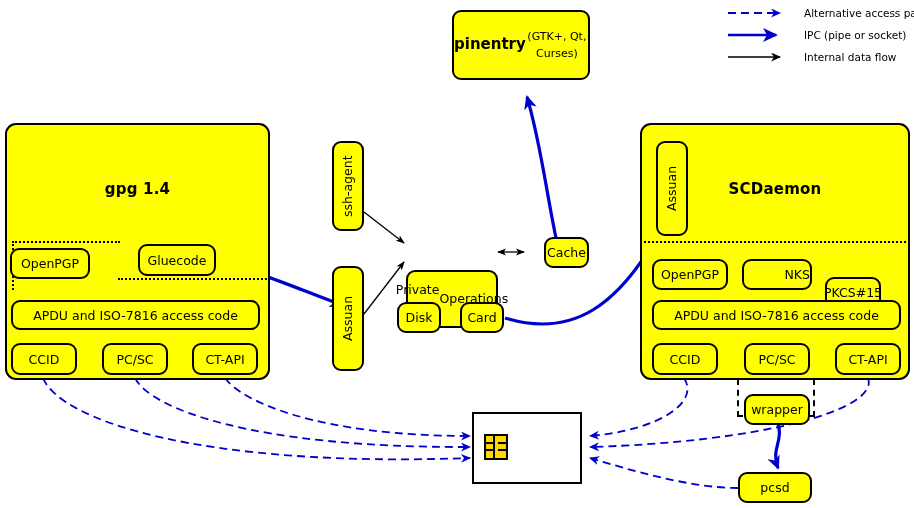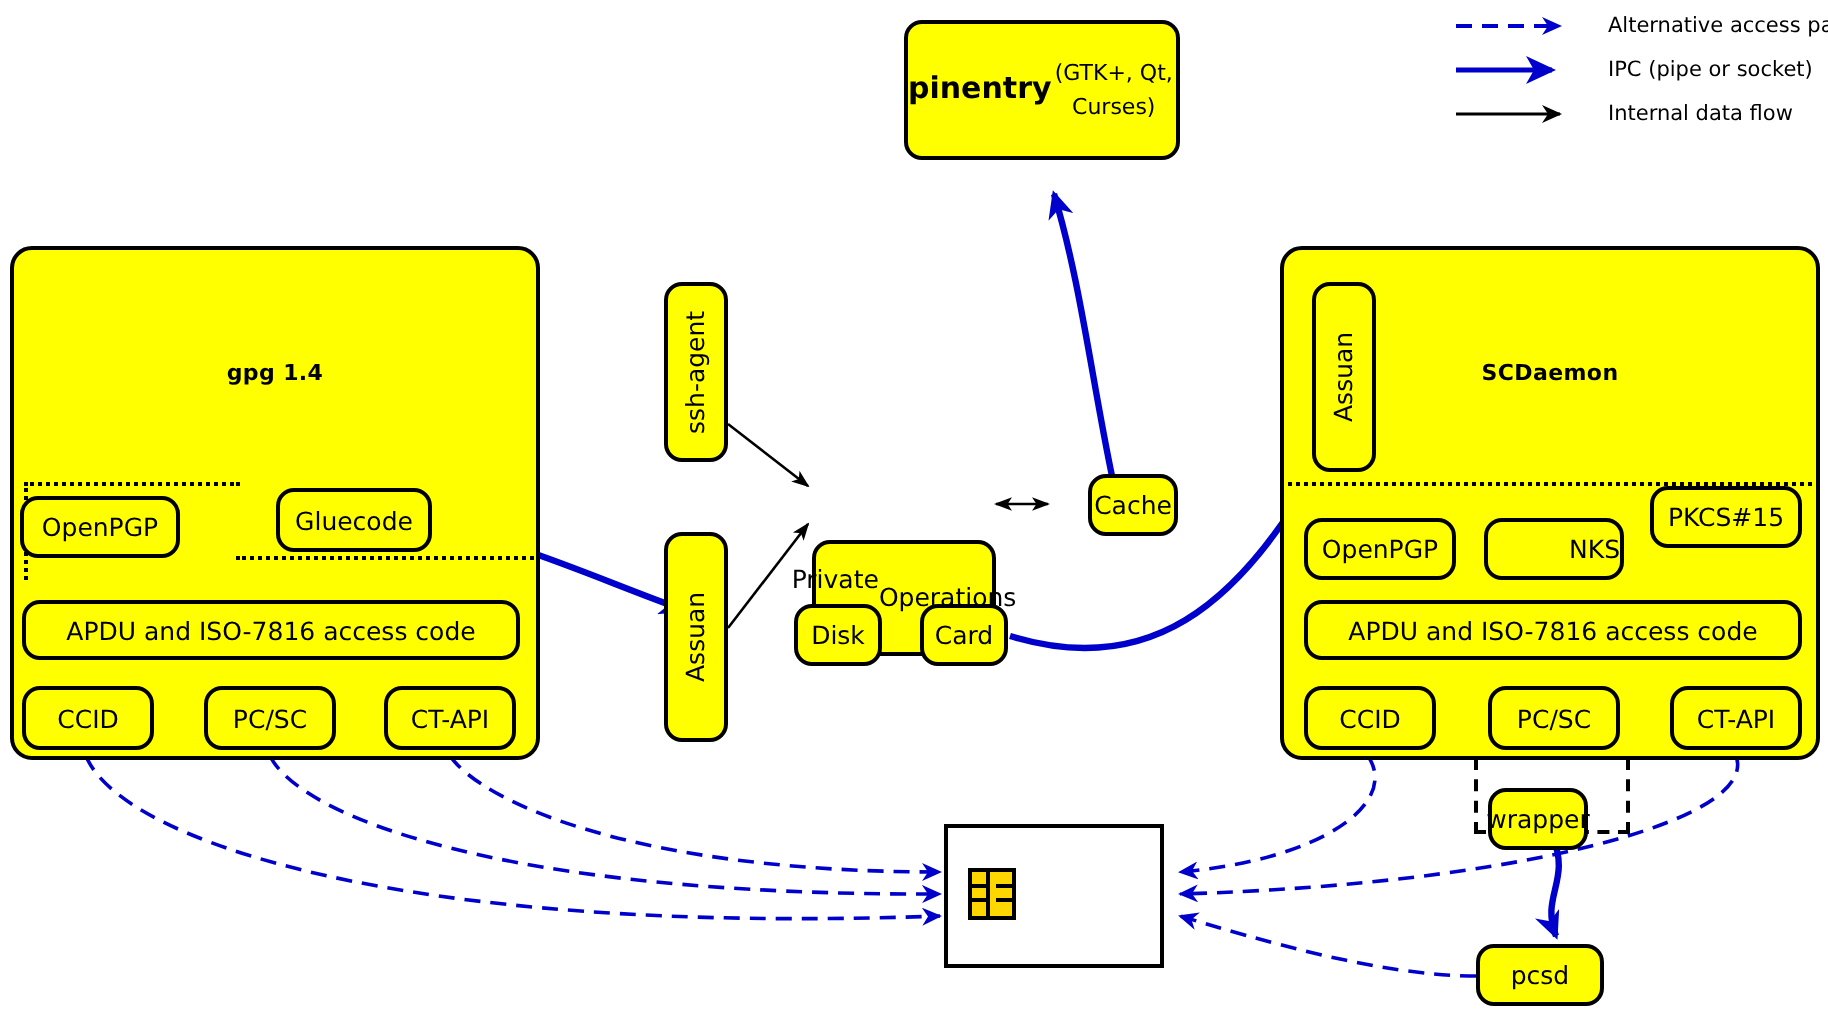--- a/index.html
+++ b/index.html
@@ -38,21 +38,21 @@
     border-radius: 11px;
     border-width: 2px;
     z-index: 2;
     display: block;
   }
   .outer-title {
     position: absolute;
     width: 100%;
     text-align: center;
     font-weight: bold;
-    font-size: 11px;
+    font-size: 15px;
     letter-spacing: 0.2px;
   }
   .leaf {
     font-size: 12.5px;
     z-index: 5;
   }
   .vert {
     writing-mode: vertical-rl;
     transform: rotate(180deg);
     font-size: 12.5px;
@@ -231,42 +231,42 @@
 
   <div class="node vert" style="left:656px; top:141px; width:32px; height:95px;">
     <span>Assuan</span>
   </div>
   <div class="node leaf" style="left:652px; top:259px; width:76px; height:31px;">
     <span>OpenPGP</span>
   </div>
   <div class="node leaf" style="left:742px; top:259px; width:70px; height:31px;justify-content:flex-end;">
     <span>NKS</span>
   </div>
-  <div class="node leaf" style="left:825px; top:243px; width:76px; height:31px;">
+  <div class="node leaf" style="left:825px; top:277px; width:56px; height:31px;">
     <span>PKCS#15</span>
   </div>
   <div class="node leaf" style="left:652px; top:300px; width:249px; height:30px;">
     <span>APDU and ISO-7816 access code</span>
   </div>
   <div class="node leaf" style="left:652px; top:343px; width:66px; height:32px;">
     <span>CCID</span>
   </div>
   <div class="node leaf" style="left:744px; top:343px; width:66px; height:32px;">
     <span>PC/SC</span>
   </div>
   <div class="node leaf" style="left:835px; top:343px; width:66px; height:32px;">
     <span>CT-API</span>
   </div>
 
   <div class="dashed-region" style="left:737px; top:379px; width:78px; height:38px;"></div>
-  <div class="node leaf" style="left:744px; top:394px; width:50px; height:31px;">
+  <div class="node leaf" style="left:744px; top:394px; width:66px; height:31px;">
     <span>wrapper</span>
   </div>
 
-  <div class="node leaf" style="left:738px; top:472px; width:64px; height:31px;">
+  <div class="node leaf" style="left:738px; top:472px; width:74px; height:31px;">
     <span>pcsd</span>
   </div>
 
   <div class="card" style="left:472px; top:412px; width:110px; height:72px;">
     <div class="chip" style="left:10px; top:20px; width:24px; height:26px;">
       <div class="chip-line" style="left:7px; top:0px; width:2px; height:22px;"></div>
       <div class="chip-line" style="left:0px; top:6px; width:8px; height:2px;"></div>
       <div class="chip-line" style="left:0px; top:13px; width:8px; height:2px;"></div>
       <div class="chip-line" style="left:12px; top:6px; width:8px; height:2px;"></div>
       <div class="chip-line" style="left:12px; top:13px; width:8px; height:2px;"></div>

